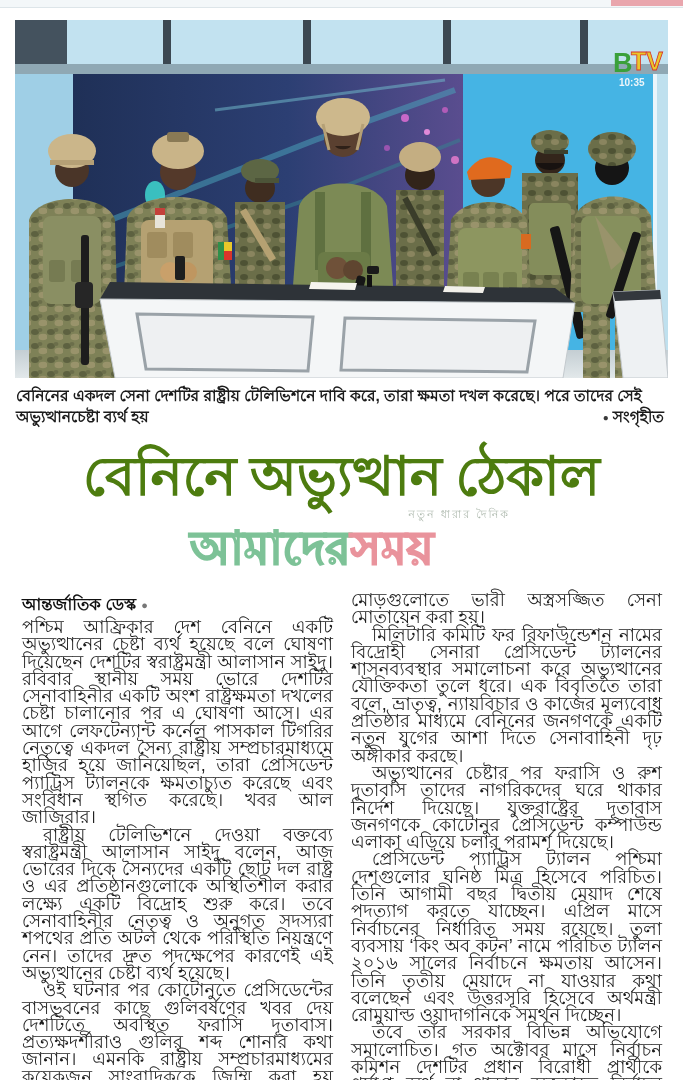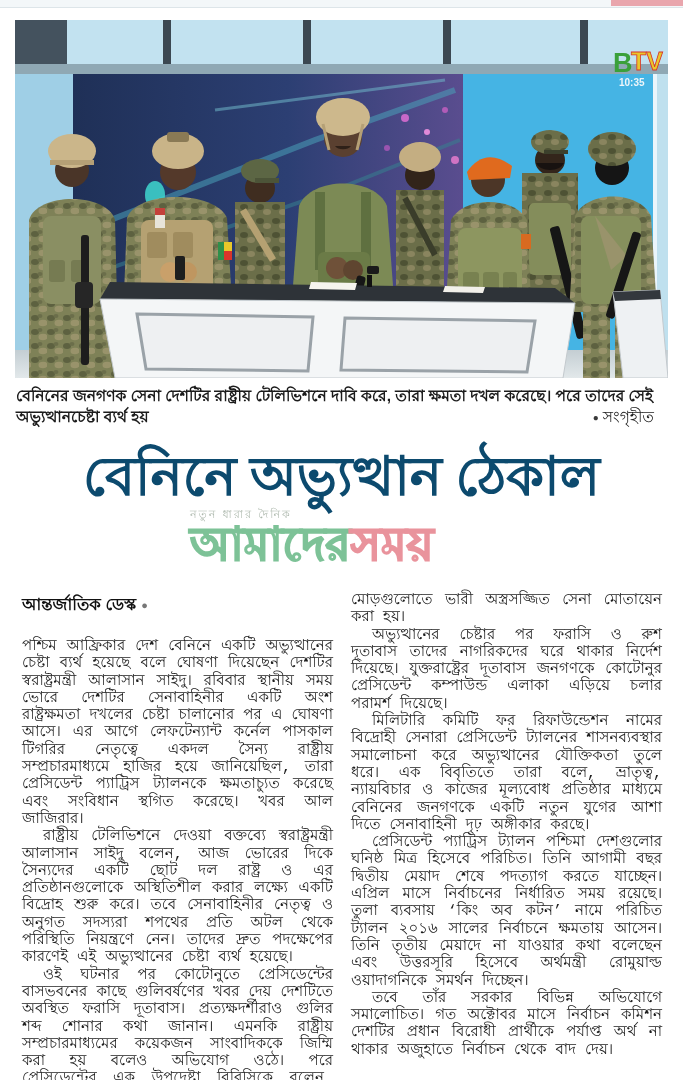--- a/index.html
+++ b/index.html
@@ -10,40 +10,40 @@
   
   .top-strip { position:absolute; top:0; left:0; width:683px; height:8px; background:#f3f7f9; border-bottom:1px solid #dde5e9; }
   .top-strip-pink { position:absolute; top:0; right:0; width:72px; height:6px; background:#e9a6ad; }
 
   
   .photo { position:absolute; left:15px; top:20px; width:653px; height:358px; overflow:hidden; }
   .photo svg { display:block; width:653px; height:358px; }
 
   
   .caption { position:absolute; left:16px; top:385px; width:652px; font-size:15.5px; line-height:21px; font-weight:600; color:#1b1b1b; }
-  .caption .credit { position:absolute; right:14px; top:21px; font-weight:400; color:#1b1b1b; white-space:nowrap; }
+  .caption .credit { position:absolute; right:4px; top:21px; font-weight:700; color:#1b1b1b; white-space:nowrap; }
   .caption .credit .dot { font-size:10px; color:#3a3a3a; vertical-align:1px; margin-right:4px; }
 
   
   .headline-wrap { position:absolute; left:0; top:444px; width:683px; height:150px; }
   .watermark { position:absolute; left:190px; top:62px; width:320px; text-align:left; opacity:.62; pointer-events:none; }
-  .watermark .tagline { font-size:11px; letter-spacing:2px; color:#7d8f7d; margin-bottom:-2px; }
+  .watermark .tagline { font-size:11px; letter-spacing:2px; color:#7d8f7d; margin-left:16px; margin-bottom:-2px;text-align:right; }
   .watermark .wm-logo { font-size:46px; font-weight:700; line-height:50px; white-space:nowrap;
-                        color:rgba(255,255,255,0.12); font-family:Liberation Mono, monospace; }
+                        color:rgba(255,255,255,0.12); font-family:Liberation Sans, sans-serif; }
   .watermark .wm-green { -webkit-text-stroke:1.6px #2f9e58; }
   .watermark .wm-red   { -webkit-text-stroke:1.6px #dd5260; }
   h1.headline { position:relative; text-align:center; font-family:"Liberation Serif", serif;
-                font-weight:700; font-size:54px; line-height:66px; color:#0c4a6e; }
+                font-weight:700; font-size:54px; line-height:66px; color:#4d7c0f; }
 
   
   .article { position:absolute; left:22px; top:592px; width:640px; display:flex; gap:18px; }
   .col { width:311px; }
-  .byline { font-size:16.5px; font-weight:700; color:#111; margin-bottom:19px; }
+  .byline { font-size:16.5px; font-weight:700; color:#111; margin-bottom:0; }
   .byline .dot { font-size:11px; color:#777; vertical-align:1px; margin-left:5px; }
-  .col p { font-size:15px; line-height:17.3px; text-align:justify; color:#1c1c1c;font-family:Liberation Mono, monospace; }
+  .col p { font-size:18px; line-height:17.3px; text-align:justify; color:#1c1c1c; }
   .col p.indent { text-indent:21px; }
 </style>
 </head>
 <body>
 
 <div class="page">
 
   <div class="top-strip"></div>
   <div class="top-strip-pink"></div>
 
@@ -221,21 +221,21 @@
         <g>
           <path d="M296,262 L342,263 L340,270 L294,269 Z" fill="#f6f4ee"></path>
           <path d="M430,266 L470,267 L468,273 L428,272 Z" fill="#f2f0ea"></path>
           <rect x="352" y="255" width="5" height="12" fill="#111"></rect>
         </g>
       </g>
     </svg>
   </figure>
 
   <div class="caption">
-    <span>বেনিনের জনগণক সেনা দেশটির রাষ্ট্রীয় টেলিভিশনে দাবি করে, তারা ক্ষমতা দখল করেছে। পরে তাদের সেই অভ্যুত্থানচেষ্টা ব্যর্থ হয়</span>
+    <span>বেনিনের একদল সেনা দেশটির রাষ্ট্রীয় টেলিভিশনে দাবি করে, তারা ক্ষমতা দখল করেছে। পরে তাদের সেই অভ্যুত্থানচেষ্টা ব্যর্থ হয়</span>
     <span class="credit"><span class="dot">●</span><span>সংগৃহীত</span></span>
   </div>
 
   <div class="headline-wrap">
     <div class="watermark">
       <div class="tagline">নতুন ধারার দৈনিক</div>
       <div class="wm-logo"><span class="wm-green">আমাদের</span><span class="wm-red">সময়</span></div>
     </div>
     <h1 class="headline">
       <span>বেনিনে অভ্যুত্থান ঠেকাল</span><br>
@@ -245,20 +245,20 @@
   <div class="article">
     <div class="col">
       <div class="byline"><span>আন্তর্জাতিক ডেস্ক</span><span class="dot">●</span></div>
       <p>পশ্চিম আফ্রিকার দেশ বেনিনে একটি অভ্যুত্থানের চেষ্টা ব্যর্থ হয়েছে বলে ঘোষণা দিয়েছেন দেশটির স্বরাষ্ট্রমন্ত্রী আলাসান সাইদু। রবিবার স্থানীয় সময় ভোরে দেশটির সেনাবাহিনীর একটি অংশ রাষ্ট্রক্ষমতা দখলের চেষ্টা চালানোর পর এ ঘোষণা আসে। এর আগে লেফটেন্যান্ট কর্নেল পাসকাল টিগরির নেতৃত্বে একদল সৈন্য রাষ্ট্রীয় সম্প্রচারমাধ্যমে হাজির হয়ে জানিয়েছিল, তারা প্রেসিডেন্ট প্যাট্রিস ট্যালনকে ক্ষমতাচ্যুত করেছে এবং সংবিধান স্থগিত করেছে। খবর আল জাজিরার।</p>
       <p class="indent">রাষ্ট্রীয় টেলিভিশনে দেওয়া বক্তব্যে স্বরাষ্ট্রমন্ত্রী আলাসান সাইদু বলেন, আজ ভোরের দিকে সৈন্যদের একটি ছোট দল রাষ্ট্র ও এর প্রতিষ্ঠানগুলোকে অস্থিতিশীল করার লক্ষ্যে একটি বিদ্রোহ শুরু করে। তবে সেনাবাহিনীর নেতৃত্ব ও অনুগত সদস্যরা শপথের প্রতি অটল থেকে পরিস্থিতি নিয়ন্ত্রণে নেন। তাদের দ্রুত পদক্ষেপের কারণেই এই অভ্যুত্থানের চেষ্টা ব্যর্থ হয়েছে।</p>
       <p class="indent">ওই ঘটনার পর কোটোনুতে প্রেসিডেন্টের বাসভবনের কাছে গুলিবর্ষণের খবর দেয় দেশটিতে অবস্থিত ফরাসি দূতাবাস। প্রত্যক্ষদর্শীরাও গুলির শব্দ শোনার কথা জানান। এমনকি রাষ্ট্রীয় সম্প্রচারমাধ্যমের কয়েকজন সাংবাদিককে জিম্মি করা হয় বলেও অভিযোগ ওঠে। পরে প্রেসিডেন্টের এক উপদেষ্টা বিবিসিকে বলেন, প্রেসিডেন্ট ট্যালন নিরাপদ আছেন এবং বর্তমানে ফরাসি দূতাবাসে অবস্থান করছেন।</p>
       <p class="indent">সরকার জনগণকে স্বাভাবিক কর্মকাণ্ড চালিয়ে যাওয়ার আহ্বান জানিয়েছে। তবে কোটোনু শহরের আকাশে হেলিকপ্টার টহল দেখা গেছে। নগরের বিভিন্ন সড়ক সামরিক বাহিনী অবরুদ্ধ করে রাখে এবং গুরুত্বপূর্ণ</p>
     </div>
     <div class="col">
       <p>মোড়গুলোতে ভারী অস্ত্রসজ্জিত সেনা মোতায়েন করা হয়।</p>
+      <p class="indent">মিলিটারি কমিটি ফর রিফাউন্ডেশন নামের বিদ্রোহী সেনারা প্রেসিডেন্ট ট্যালনের শাসনব্যবস্থার সমালোচনা করে অভ্যুত্থানের যৌক্তিকতা তুলে ধরে। এক বিবৃতিতে তারা বলে, ভ্রাতৃত্ব, ন্যায়বিচার ও কাজের মূল্যবোধ প্রতিষ্ঠার মাধ্যমে বেনিনের জনগণকে একটি নতুন যুগের আশা দিতে সেনাবাহিনী দৃঢ় অঙ্গীকার করছে।</p>
       <p class="indent">অভ্যুত্থানের চেষ্টার পর ফরাসি ও রুশ দূতাবাস তাদের নাগরিকদের ঘরে থাকার নির্দেশ দিয়েছে। যুক্তরাষ্ট্রের দূতাবাস জনগণকে কোটোনুর প্রেসিডেন্ট কম্পাউন্ড এলাকা এড়িয়ে চলার পরামর্শ দিয়েছে।</p>
-      <p class="indent">মিলিটারি কমিটি ফর রিফাউন্ডেশন নামের বিদ্রোহী সেনারা প্রেসিডেন্ট ট্যালনের শাসনব্যবস্থার সমালোচনা করে অভ্যুত্থানের যৌক্তিকতা তুলে ধরে। এক বিবৃতিতে তারা বলে, ভ্রাতৃত্ব, ন্যায়বিচার ও কাজের মূল্যবোধ প্রতিষ্ঠার মাধ্যমে বেনিনের জনগণকে একটি নতুন যুগের আশা দিতে সেনাবাহিনী দৃঢ় অঙ্গীকার করছে।</p>
       <p class="indent">প্রেসিডেন্ট প্যাট্রিস ট্যালন পশ্চিমা দেশগুলোর ঘনিষ্ঠ মিত্র হিসেবে পরিচিত। তিনি আগামী বছর দ্বিতীয় মেয়াদ শেষে পদত্যাগ করতে যাচ্ছেন। এপ্রিল মাসে নির্বাচনের নির্ধারিত সময় রয়েছে। তুলা ব্যবসায় ‘কিং অব কটন’ নামে পরিচিত ট্যালন ২০১৬ সালের নির্বাচনে ক্ষমতায় আসেন। তিনি তৃতীয় মেয়াদে না যাওয়ার কথা বলেছেন এবং উত্তরসূরি হিসেবে অর্থমন্ত্রী রোমুয়াল্ড ওয়াদাগনিকে সমর্থন দিচ্ছেন।</p>
       <p class="indent">তবে তাঁর সরকার বিভিন্ন অভিযোগে সমালোচিত। গত অক্টোবর মাসে নির্বাচন কমিশন দেশটির প্রধান বিরোধী প্রার্থীকে পর্যাপ্ত অর্থ না থাকার অজুহাতে নির্বাচন থেকে বাদ দেয়।</p>
     </div>
   </div>
 
 </div>
 
 </body></html>

